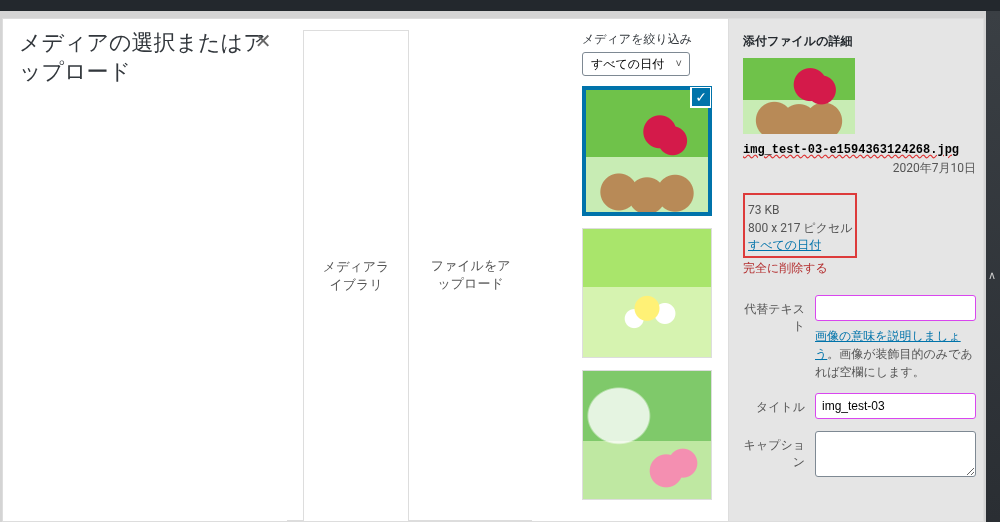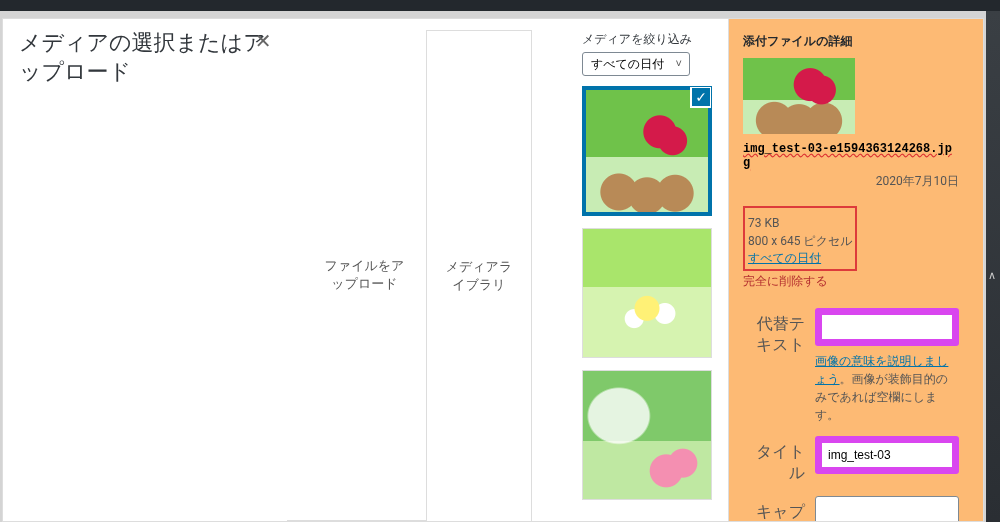--- a/index.html
+++ b/index.html
@@ -37,33 +37,33 @@
   .g2 { background:
          radial-gradient(circle at 50% 62%, #fff176 0 12px, transparent 13px),
          radial-gradient(circle at 64% 66%, #fff 0 10px, transparent 11px),
          radial-gradient(circle at 40% 70%, #fff 0 9px, transparent 10px),
          linear-gradient(#a9e56b 0 45%, #d6f3b0 45% 100%); }
   .g3 { background:
          radial-gradient(ellipse at 28% 35%, rgba(255,255,255,0.8) 0 30px, transparent 32px),
          radial-gradient(circle at 65% 78%, #f48fb1 0 16px, transparent 17px),
          radial-gradient(circle at 78% 72%, #f48fb1 0 14px, transparent 15px),
          linear-gradient(#7fc96a 0 55%, #bfe8a2 55% 100%); }
-  .sidebar { width: 255px; border-left: 1px solid #ddd; background: #fdba74; padding: 14px 24px 0 14px; overflow: auto; font-size: 12px; }
+  .sidebar { width: 255px; border-left: 1px solid #ddd; background: #e5e5e5; padding: 14px 7px 0 14px; overflow: auto; font-size: 12px; }
   .side-title { font-size: 12px; font-weight: 600; margin-bottom: 8px; color: #23282d; }
   .side-thumb { width: 112px; height: 76px; margin-bottom: 8px; }
   .filename { color: #000; text-decoration: underline; text-decoration-style: wavy; text-decoration-color: #dc3232; font-weight: 600; word-break: break-all; display: inline-block; margin-bottom: 2px; font-family: Liberation Mono, monospace; }
   .meta-line { color: #555; line-height: 1.5; text-align: right; }
   .dim-box { display: inline-block; border: 2px solid #dd3b3b; padding: 6px 3px 2px 3px; margin-top: 16px; line-height: 1.4; }
   .edit-link { color: #0073aa; text-decoration: underline; cursor: pointer; }
   .delete-link { color: #b32d2e; cursor: pointer; display: inline-block; margin-top: 2px; }
   .form-section { margin-top: 18px; }
   .field-row { display: flex; align-items: flex-start; margin-bottom: 12px; }
-  .field-row .lbl { width: 72px; text-align: right; padding-right: 10px; color: #555; padding-top: 6px; font-size: 16px; flex-shrink: 0; }
+  .field-row .lbl { width: 72px; text-align: right; padding-right: 10px; color: #555; padding-top: 6px; font-size: 12px; flex-shrink: 0; }
   .field-row .ctl { flex: 1; }
-  .text-input { width: 100%; border: 7px solid #d946ef; border-radius: 3px; padding: 5px 6px; font-size: 12px; background: #fff; }
+  .text-input { width: 100%; border: 1px solid #d946ef; border-radius: 3px; padding: 5px 6px; font-size: 12px; background: #fff; }
   .textarea-input { width: 100%; height: 46px; border: 1px solid #7e8993; border-radius: 3px; padding: 5px 6px; font-size: 12px; resize: vertical; background: #fff; }
   .helper { margin-top: 6px; color: #555; font-size: 12px; line-height: 1.5; }
   .helper a { color: #0073aa; text-decoration: underline; }
   .right-strip { position: absolute; top: 11px; right: 0; width: 14px; bottom: 0; background: linear-gradient(#3a3f44, #2a2e33); }
   .right-strip .caret { position: absolute; top: 258px; left: 2px; color: #ccc; font-size: 11px; }
 </style>
 </head>
 <body>
 
 <div class="adminbar"></div>
@@ -73,22 +73,22 @@
   </div>
 
 <div class="modal">
   <div class="modal-header">
     <h1 class="modal-title">メディアの選択またはアップロード</h1>
     <button class="close-btn">
       <span>✕</span>
     </button>
   </div>
   <div class="tabs">
+    <button class="tab active">メディアライブラリ</button>
     <button class="tab">ファイルをアップロード</button>
-    <button class="tab active">メディアライブラリ</button>
   </div>
 
   <div class="modal-body">
     <div class="main-pane">
       <div class="toolbar">
         <div class="filter-group">
           <label>メディアを絞り込み</label>
           <span class="select-wrap">
             <select class="filter-select">
               <option>すべての日付</option>
@@ -113,21 +113,21 @@
 
     <div class="sidebar">
       <div class="side-title">添付ファイルの詳細</div>
       <div class="side-thumb">
         <div class="garden g1" style="width:100%;height:100%;"></div>
       </div>
       <span class="filename">img_test-03-e1594363124268.jpg</span>
       <div class="meta-line">2020年7月10日</div>
       <span class="dim-box">
         <span class="meta-line">73 KB</span><br>
-        <span class="meta-line">800 x 645 ピクセル</span><br>
+        <span class="meta-line">800 x 217 ピクセル</span><br>
         <span class="edit-link">すべての日付</span>
       </span><br>
       <span class="delete-link">完全に削除する</span>
 
       <div class="form-section">
         <div class="field-row">
           <div class="lbl">代替テキスト</div>
           <div class="ctl">
             <input class="text-input" type="text" style="">
             <div class="helper">

